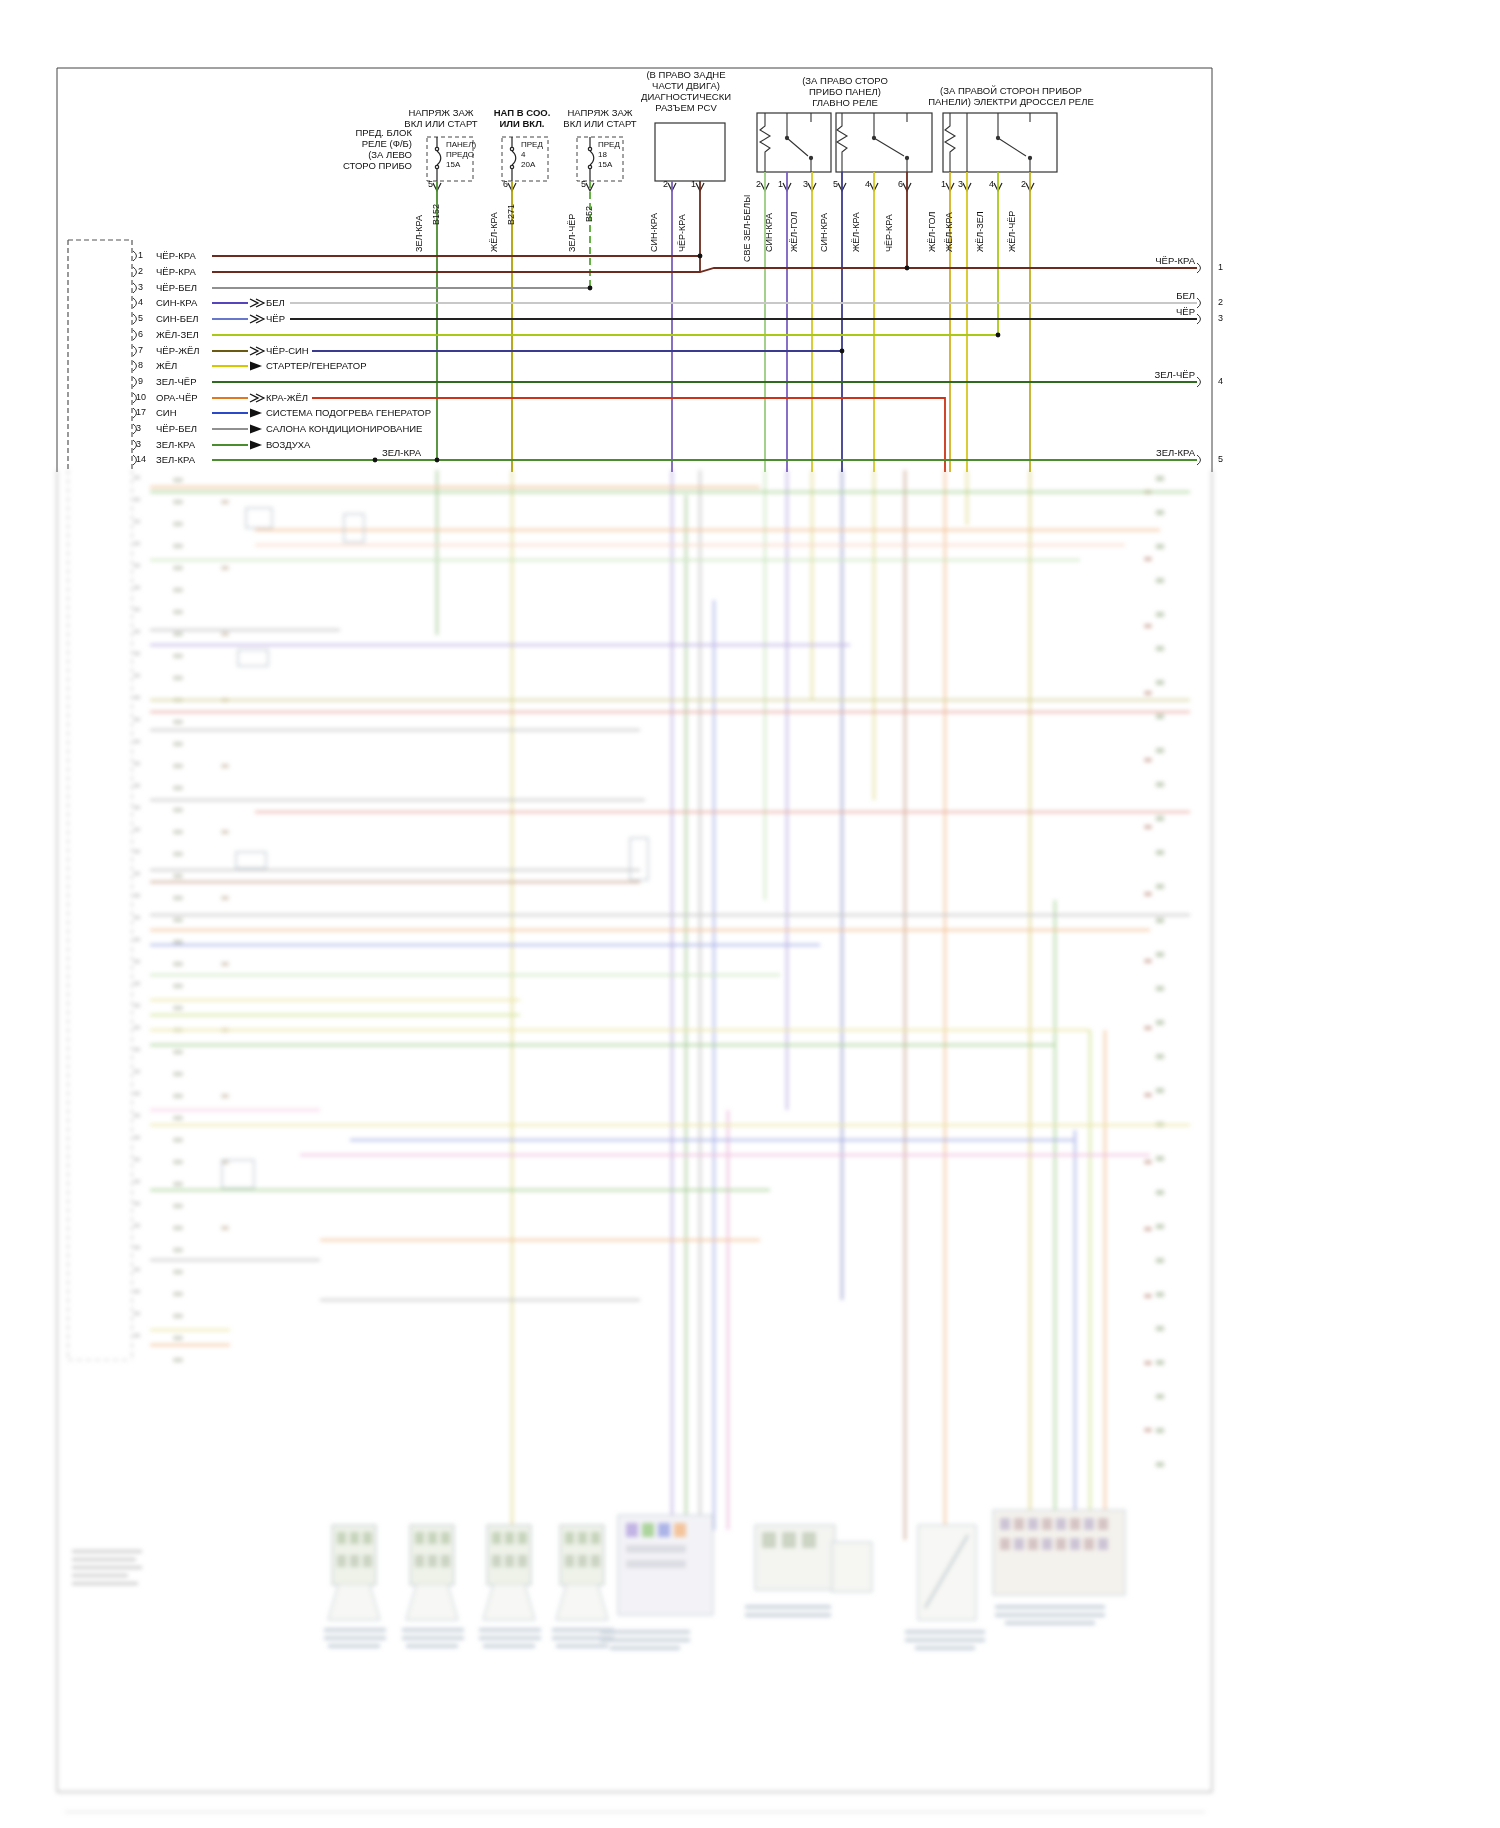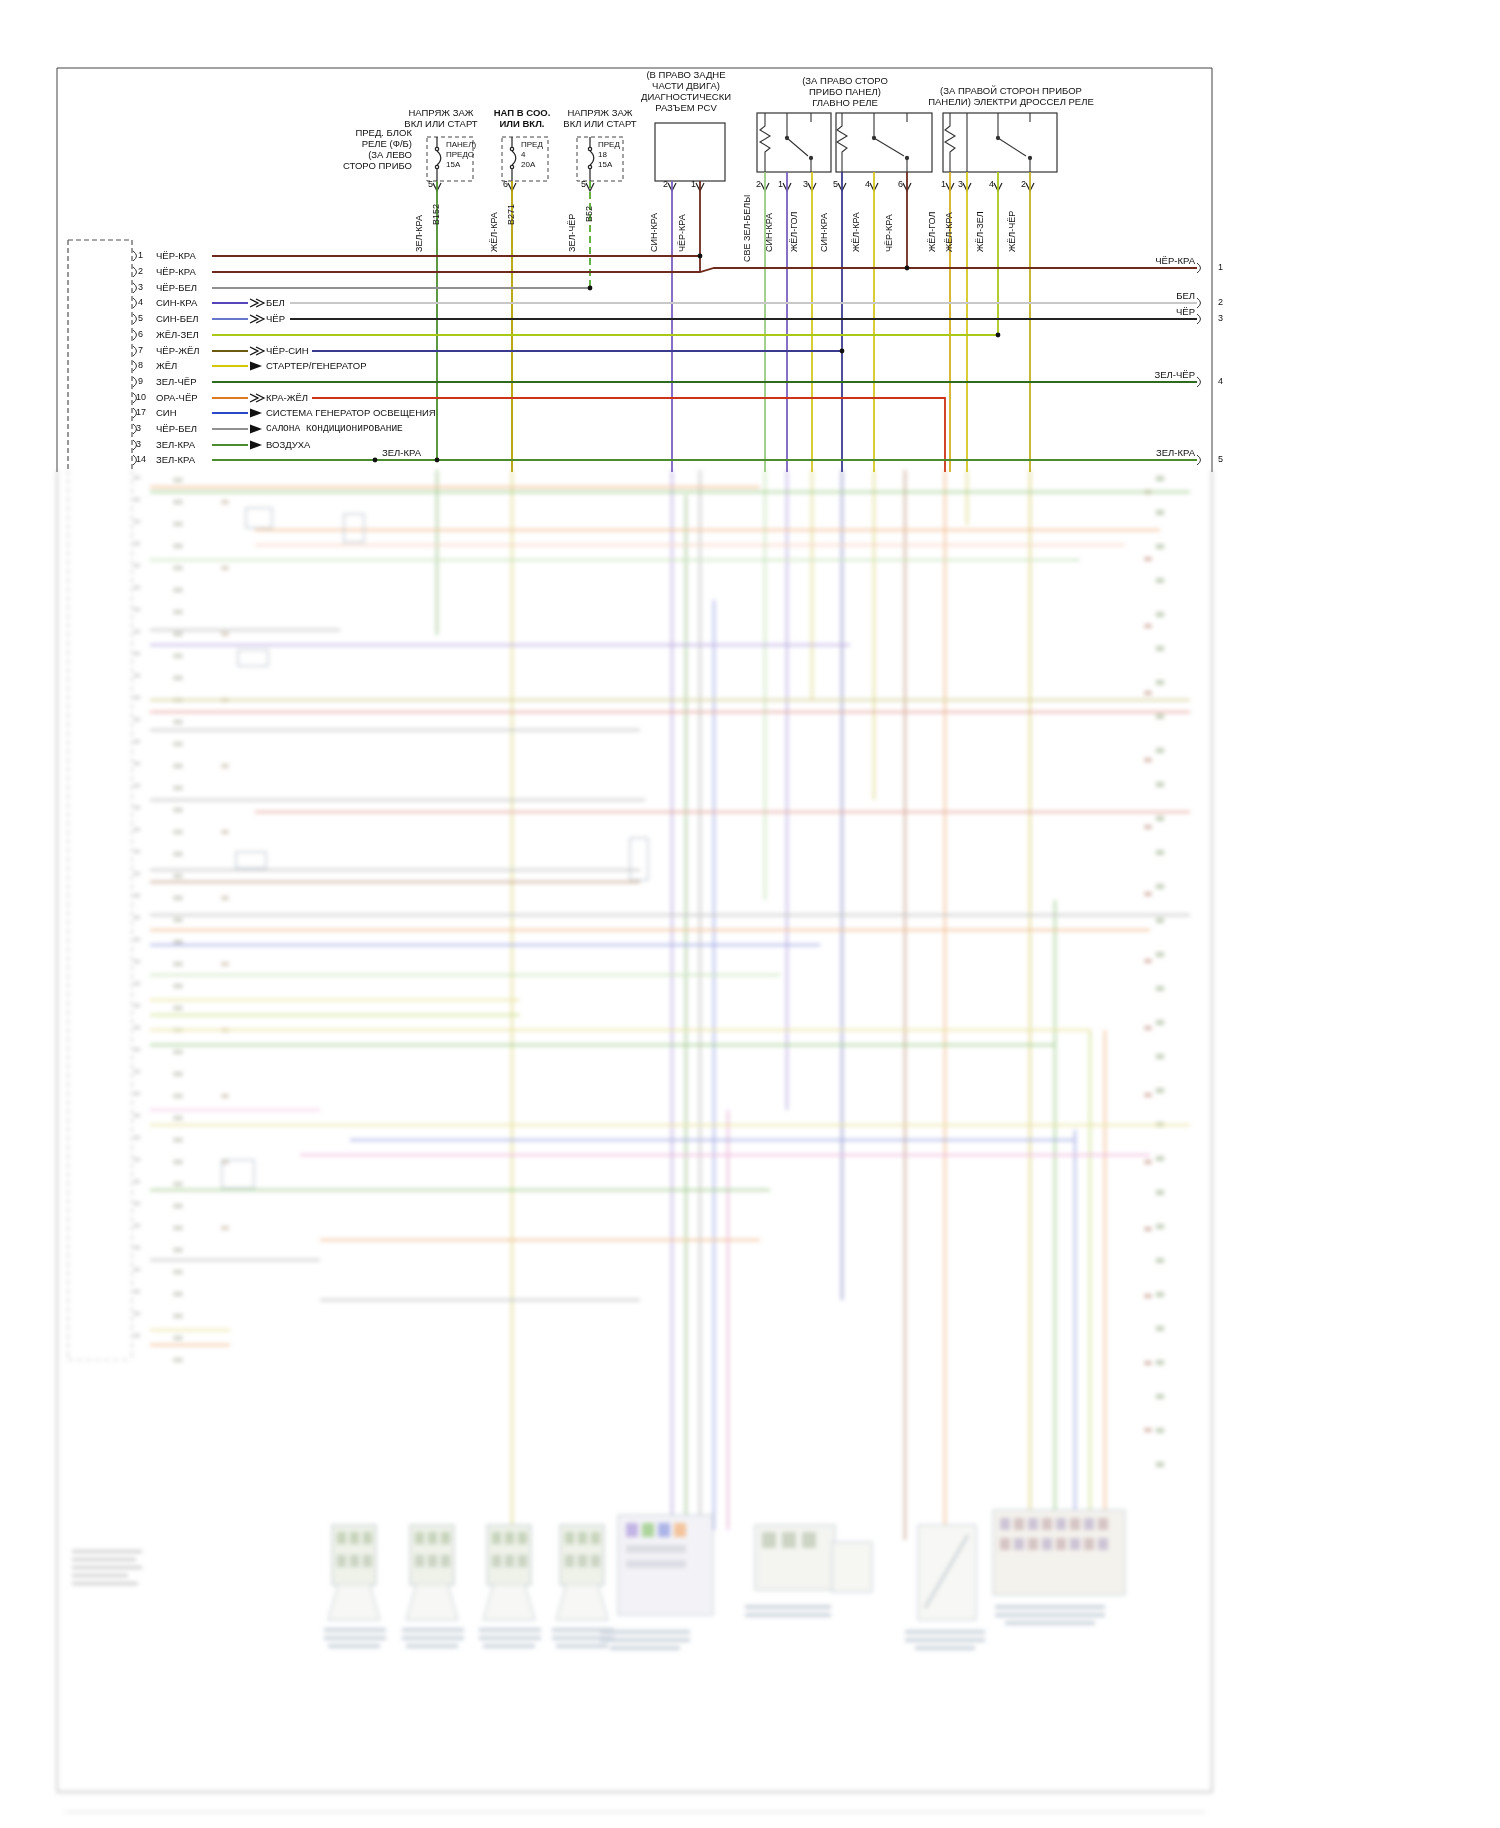--- a/index.html
+++ b/index.html
@@ -287,22 +287,22 @@
   <div class="pin-num" style="left:136px; top:439px;">3</div>
   <div class="lbl" style="left:156px; top:439px;">ЗЕЛ-КРА</div>
   <div class="pin-num" style="left:136px; top:454px;">14</div>
   <div class="lbl" style="left:156px; top:454px;">ЗЕЛ-КРА</div>
 
   <div class="lbl" style="left:266px; top:297px;">БЕЛ</div>
   <div class="lbl" style="left:266px; top:313px;">ЧЁР</div>
   <div class="lbl" style="left:266px; top:345px;">ЧЁР-СИН</div>
   <div class="lbl" style="left:266px; top:360px;">СТАРТЕР/ГЕНЕРАТОР</div>
   <div class="lbl" style="left:266px; top:392px;">КРА-ЖЁЛ</div>
-  <div class="lbl" style="left:266px; top:407px;">СИСТЕМА ГЕНЕРАТОР ОСВЕЩЕНИЯ</div>
-  <div class="lbl" style="left:266px; top:423px;font-family:Liberation Mono, monospace;">САЛОНА КОНДИЦИОНИРОВАНИЕ</div>
+  <div class="lbl" style="left:266px; top:407px;">СИСТЕМА ПОДОГРЕВА ГЕНЕРАТОР</div>
+  <div class="lbl" style="left:266px; top:423px;">САЛОНА КОНДИЦИОНИРОВАНИЕ</div>
   <div class="lbl" style="left:266px; top:439px;">ВОЗДУХА</div>
   <div class="lbl" style="left:382px; top:447px;">ЗЕЛ-КРА</div>
 
   <div class="lbl r" style="left:1105px; top:255px; width:90px;">ЧЁР-КРА</div>
   <div class="pin-num" style="left:1218px; top:262px;">1</div>
   <div class="lbl r" style="left:1105px; top:290px; width:90px;">БЕЛ</div>
   <div class="pin-num" style="left:1218px; top:297px;">2</div>
   <div class="lbl r" style="left:1105px; top:306px; width:90px;">ЧЁР</div>
   <div class="pin-num" style="left:1218px; top:313px;">3</div>
   <div class="lbl r" style="left:1105px; top:369px; width:90px;">ЗЕЛ-ЧЁР</div>

